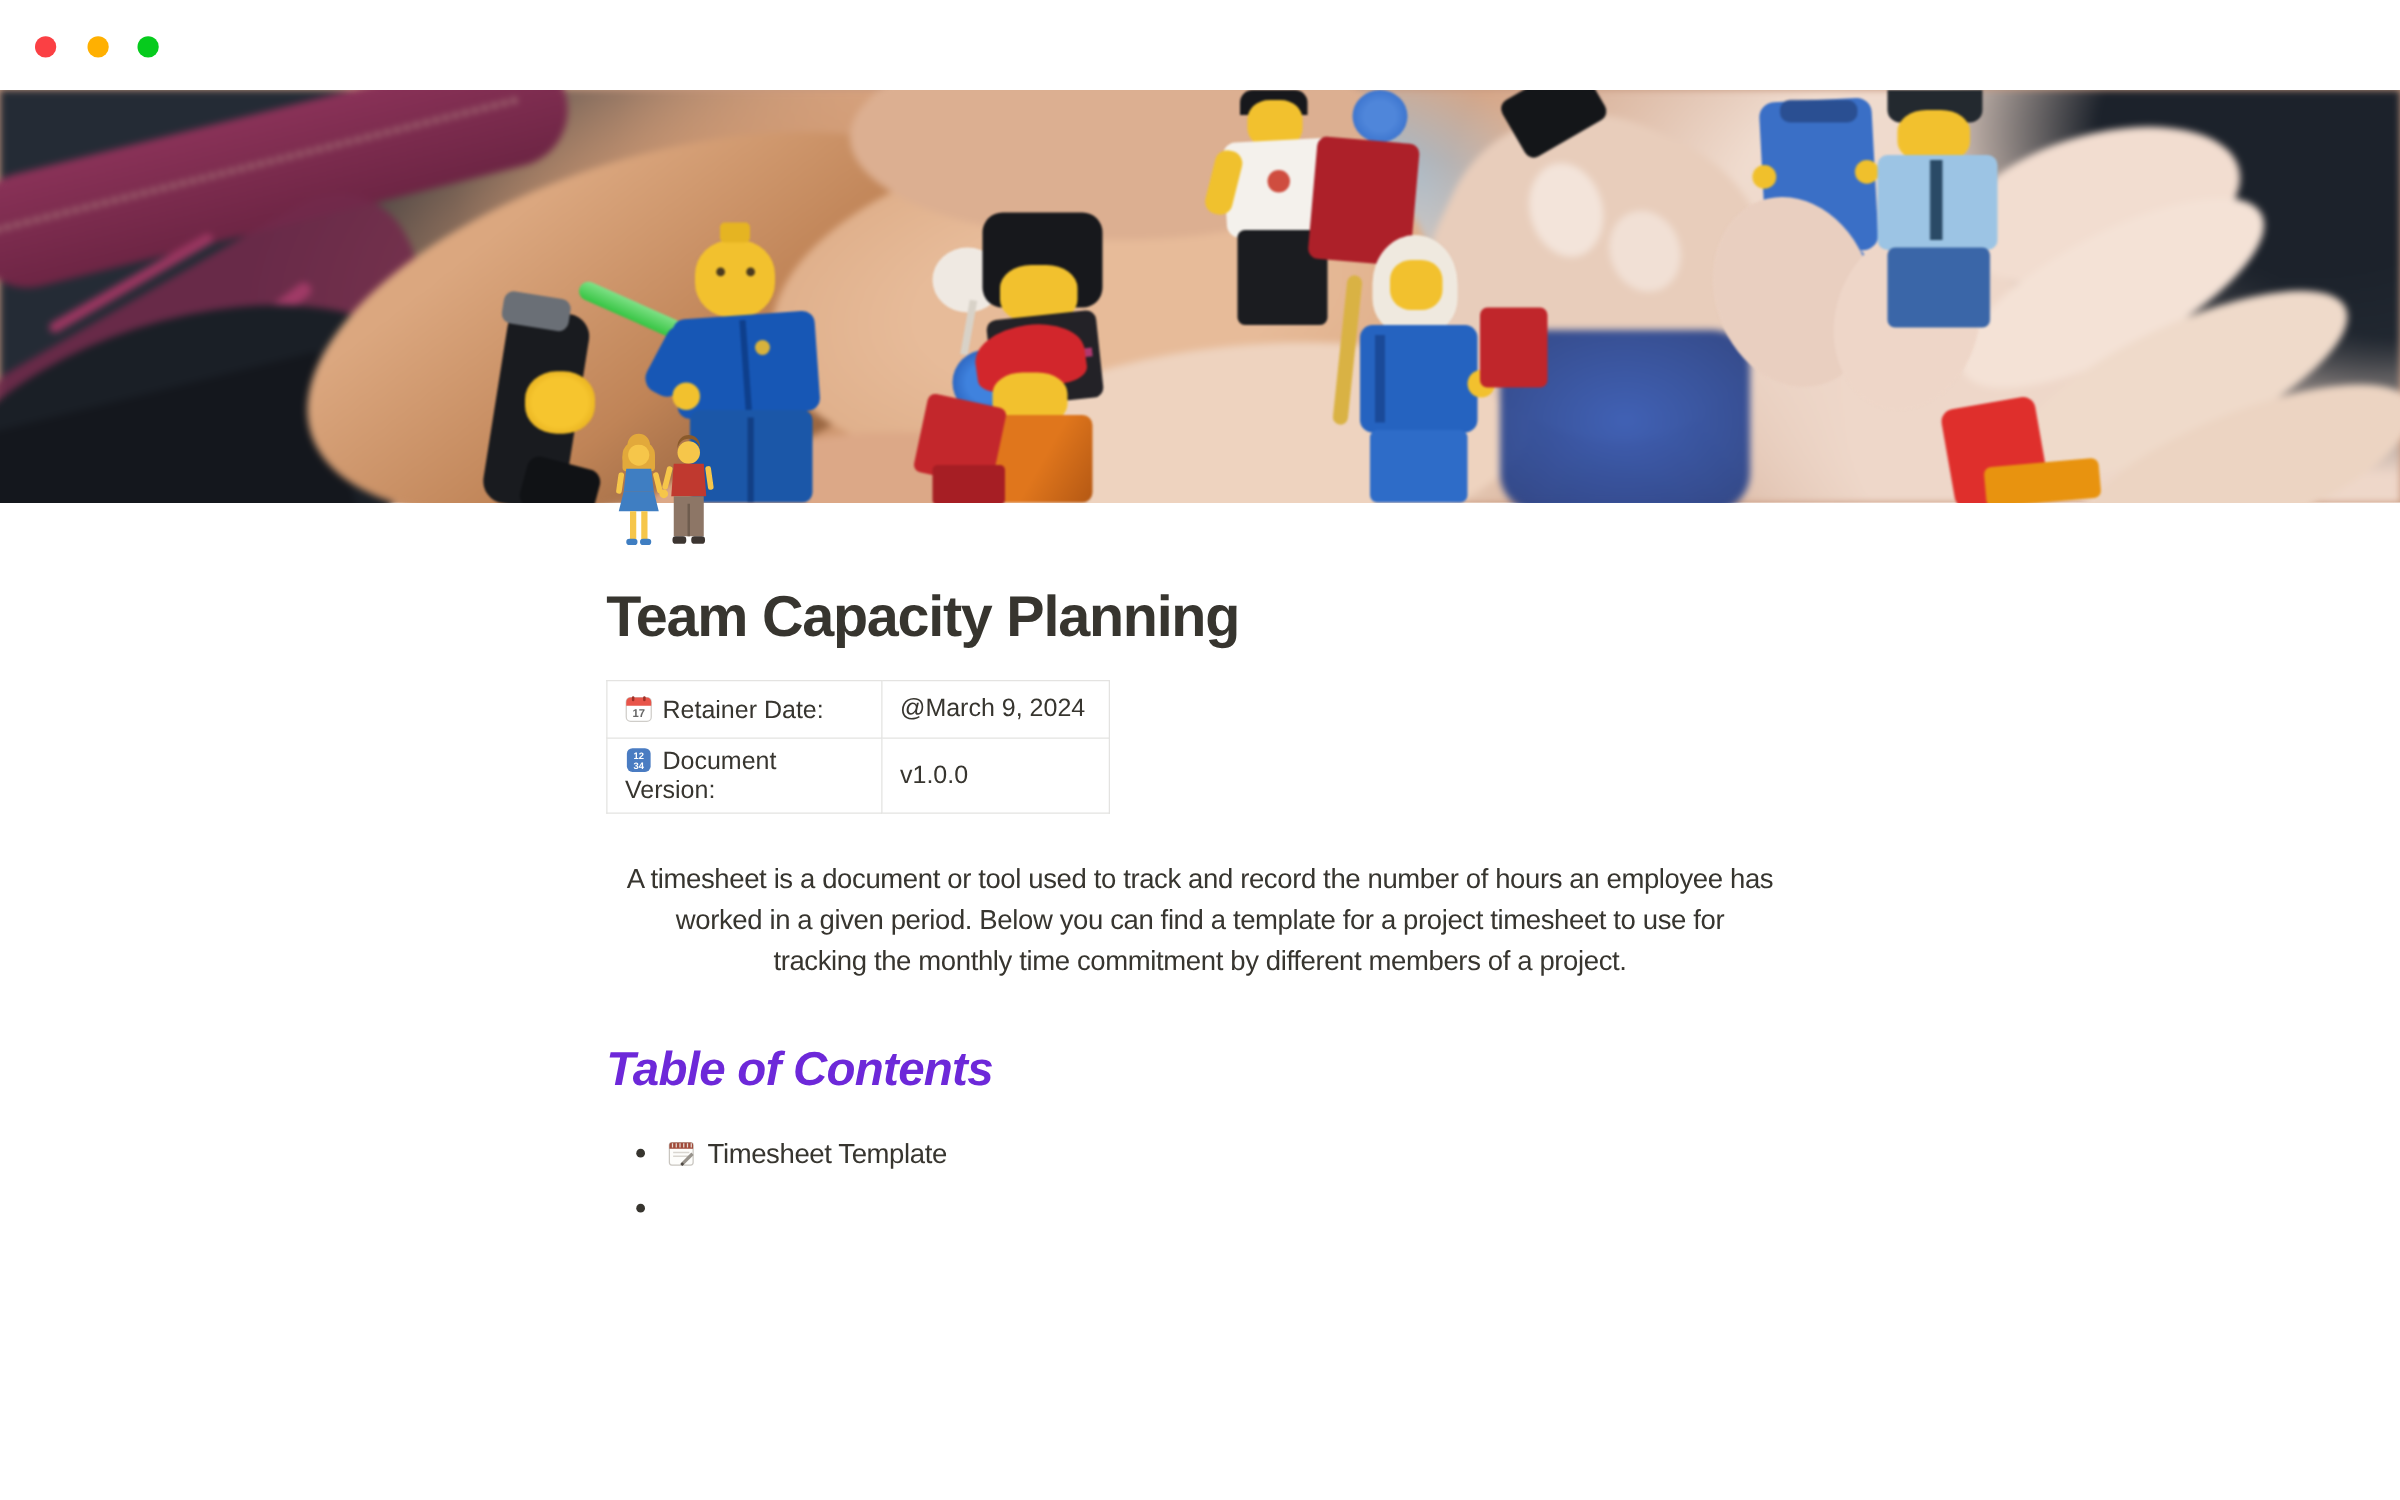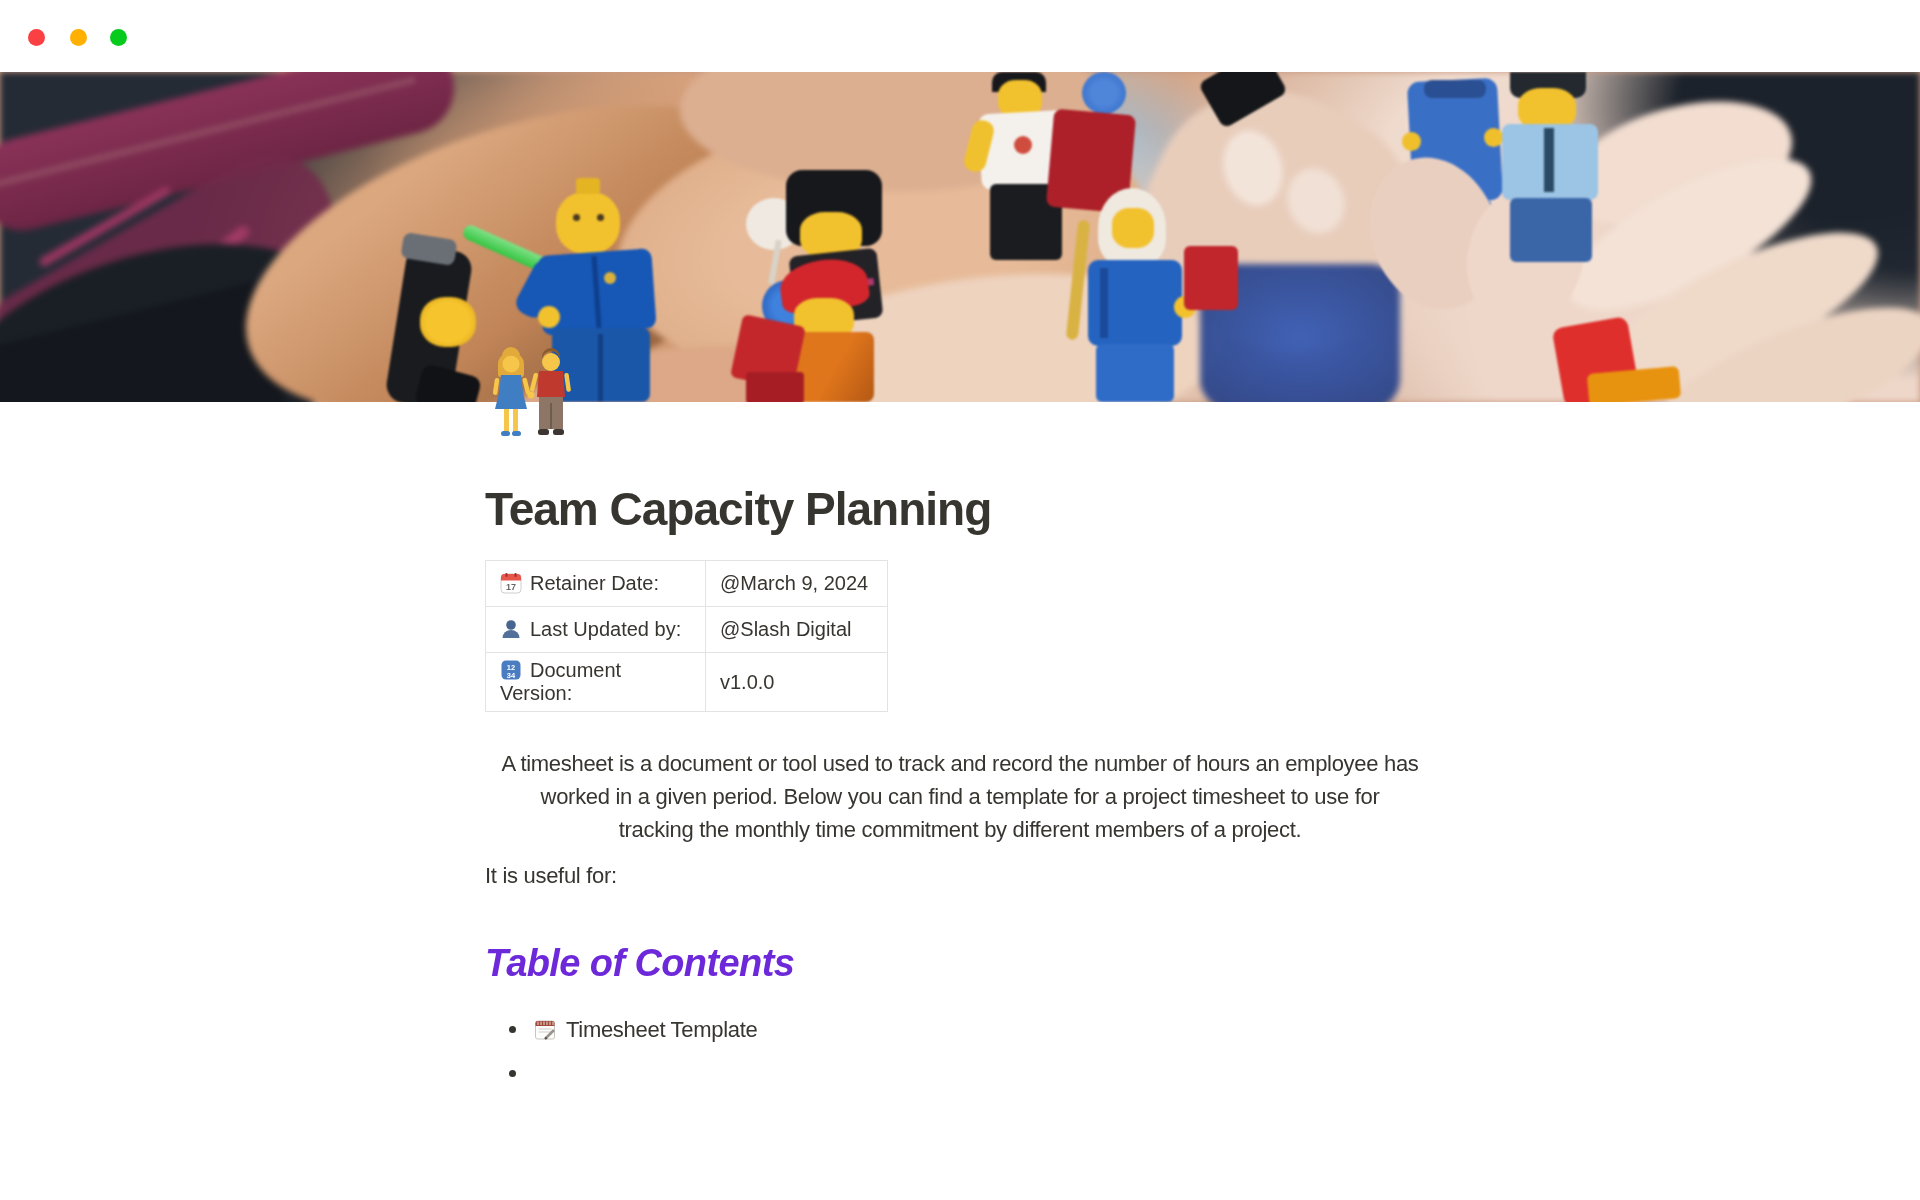--- a/index.html
+++ b/index.html
@@ -121,21 +121,21 @@
   .po-face { left:1518px; top:16px; width:58px; height:42px; background:#f2c12e; border-radius:40%; }
   .po-torso{ left:1502px; top:52px; width:96px; height:76px; background:#9cc4e4; border-radius:8px; }
   .po-tie  { left:1544px; top:56px; width:10px; height:64px; background:#2a4a66; }
   .po-legs { left:1510px; top:126px; width:82px; height:64px; background:#3a66a8; border-radius:6px; }
   .br-red  { left:1558px; top:250px; width:76px; height:80px; background:#df2f2c; border-radius:10px; transform:rotate(-10deg); }
   .br-org  { left:1588px; top:298px; width:92px; height:32px; background:#e8930f; border-radius:6px; transform:rotate(-5deg); }
 
   
   .page { width:950px; margin:0 auto; position:relative; }
   .page-icon { display:block; margin-top:-57px; margin-left:4px; width:88px; height:96px; }
-  .page-title { margin-top:40px; font-size:46px; line-height:56px; font-weight:700;
+  .page-title { margin-top:24px; font-size:46px; line-height:56px; font-weight:700;
                 letter-spacing:-1px; color:#37352f; }
 
   table.props { border-collapse:collapse; margin-top:23px; }
   table.props td { border:1px solid #e4e3e1; height:46px; vertical-align:middle;
                    font-size:20px; color:#37352f; padding:6px 14px; }
   td.prop-label { width:220px; }
   td.prop-value { width:182px; }
   .cell-ic { vertical-align:-4px; margin-right:8px; }
 
   .intro { margin-top:35px; font-size:22px; line-height:33px; letter-spacing:-0.3px;
@@ -295,44 +295,34 @@
           <rect x="5.5" y="1" width="2" height="4" rx="1" fill="#9e3026"></rect>
           <rect x="14.5" y="1" width="2" height="4" rx="1" fill="#9e3026"></rect>
           <text x="11" y="17.5" font-size="9" font-weight="bold" fill="#666" text-anchor="middle" font-family="Liberation Sans, sans-serif">17</text>
         </svg><span>Retainer Date:</span>
       </td>
       <td class="prop-value">@March 9, 2024</td>
     </tr>
     <tr>
       <td class="prop-label">
         <svg class="cell-ic" width="22" height="22" viewBox="0 0 22 22">
-          <circle cx="11" cy="7" r="4.8" fill="#47658f"></circle>
-          <path d="M2.5,20 a8.5,8 0 0 1 17,0 z" fill="#527099"></path>
-        </svg><span>Last Updated by:</span>
-      </td>
-      <td class="prop-value">@Slash Digital</td>
-    </tr>
-    <tr>
-      <td class="prop-label">
-        <svg class="cell-ic" width="22" height="22" viewBox="0 0 22 22">
           <rect x="1.5" y="1.5" width="19" height="19" rx="4.5" fill="#4a7cc2"></rect>
           <text x="11" y="10.5" font-size="7.5" font-weight="bold" fill="#fff" text-anchor="middle" font-family="Liberation Sans, sans-serif">12</text>
           <text x="11" y="18.5" font-size="7.5" font-weight="bold" fill="#fff" text-anchor="middle" font-family="Liberation Sans, sans-serif">34</text>
         </svg><span>Document Version:</span>
       </td>
       <td class="prop-value">v1.0.0</td>
     </tr>
   </tbody>
     </table>
 
   <p class="intro">A timesheet is a document or tool used to track and record the number of hours an employee has
 worked in a given period. Below you can find a template for a project timesheet to use for
 tracking the monthly time commitment by different members of a project.</p>
 
-  <p class="useful">It is useful for:</p>
 
 
   <h2 class="toc-title">Table of Contents</h2>
 
   <ul class="toc">
     <li>
       <svg class="toc-ic" width="24" height="24" viewBox="0 0 24 24">
         <rect x="2.5" y="3" width="19" height="18" rx="2" fill="#fdfdfb" stroke="#c9c6c0"></rect>
         <path d="M2.5,8 v-3 a2,2 0 0 1 2,-2 h15 a2,2 0 0 1 2,2 v3 z" fill="#a14a3a"></path>
         <g stroke="#e8ded6" stroke-width="1">

